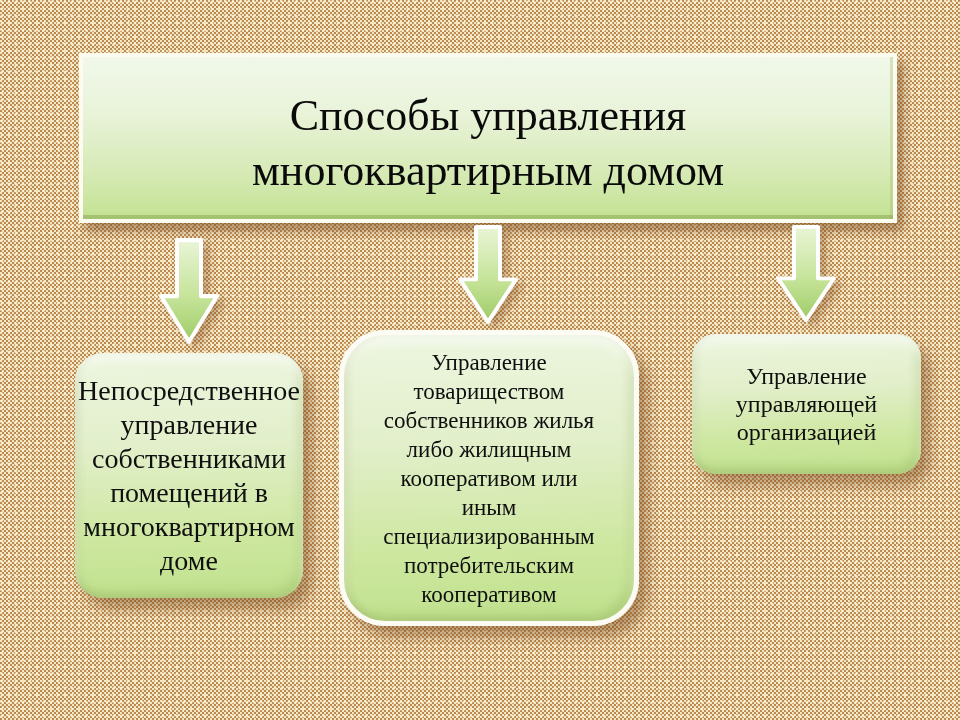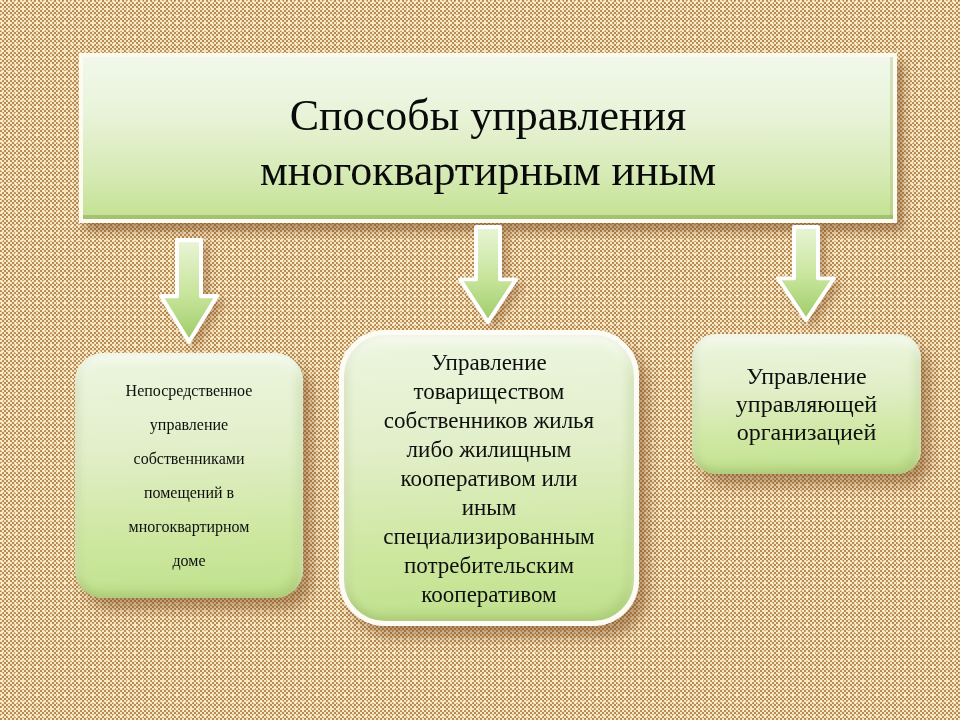--- a/index.html
+++ b/index.html
@@ -54,42 +54,42 @@
   }
   .node-left {left:75px; top:353px;width:228px;height:245px;border-radius:28px;}
   .node-mid  {left:339px;top:330px;width:300px;height:296px;border-radius:46px;
               border:5px solid #fcfcf4;}
   .node-right{left:692px;top:334px;width:229px;height:140px;border-radius:24px;}
 
   .node-text{
     color:#0f0f0f;text-align:center;white-space:pre-line;
     padding:0 6px;
   }
-  .node-left  .node-text{font-size:16px;line-height:34px;}
+  .node-left  .node-text{font-size:28px;line-height:34px;}
   .node-mid   .node-text{font-size:23px;line-height:29px;}
   .node-right .node-text{font-size:24px;line-height:28px;}
 </style>
 </head>
 <body>
 
 <div class="slide">
 
   <svg width="0" height="0" style="position:absolute" aria-hidden="true">
     <defs>
       <linearGradient id="arrowGrad" x1="0" y1="0" x2="0" y2="1">
         <stop offset="0" stop-color="#e9f5d6"></stop>
         <stop offset="0.55" stop-color="#c6e49a"></stop>
         <stop offset="1" stop-color="#9ecb67"></stop>
       </linearGradient>
     </defs>
   </svg>
 
   <div class="title-box">
     <div class="title-text">Способы управления
-многоквартирным иным</div>
+многоквартирным домом</div>
   </div>
 
   <svg class="arrow arrow-left" viewBox="0 0 62 104" preserveAspectRatio="none">
     <path d="M19 2 H43 V56 H59 L31 100 L3 56 H19 Z" fill="url(#arrowGrad)" stroke="#ffffff" stroke-width="4" stroke-linejoin="round"></path>
   </svg>
   <svg class="arrow arrow-mid" viewBox="0 0 62 104" preserveAspectRatio="none">
     <path d="M19 2 H43 V56 H59 L31 100 L3 56 H19 Z" fill="url(#arrowGrad)" stroke="#ffffff" stroke-width="4" stroke-linejoin="round"></path>
   </svg>
   <svg class="arrow arrow-right" viewBox="0 0 62 104" preserveAspectRatio="none">
     <path d="M19 2 H43 V56 H59 L31 100 L3 56 H19 Z" fill="url(#arrowGrad)" stroke="#ffffff" stroke-width="4" stroke-linejoin="round"></path>

